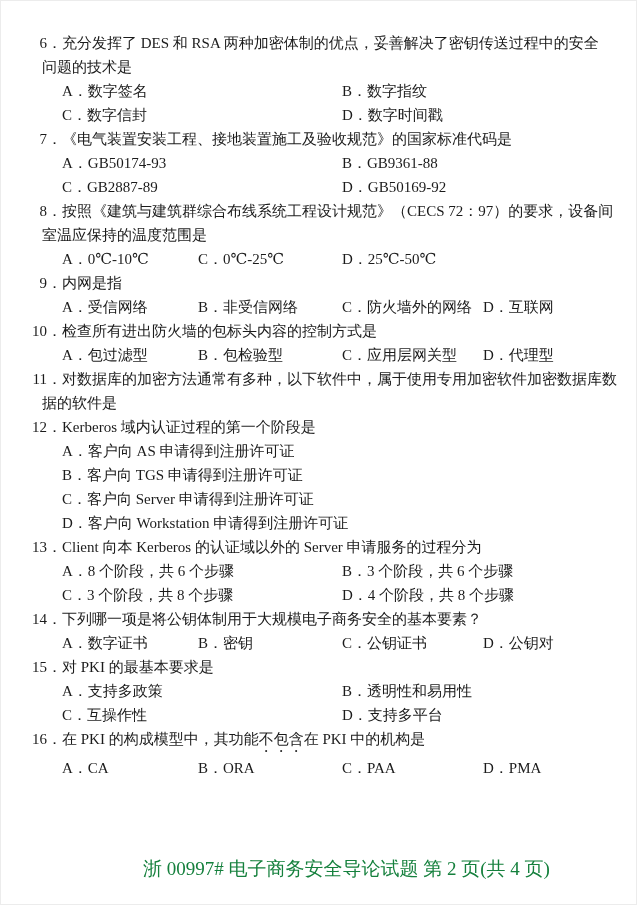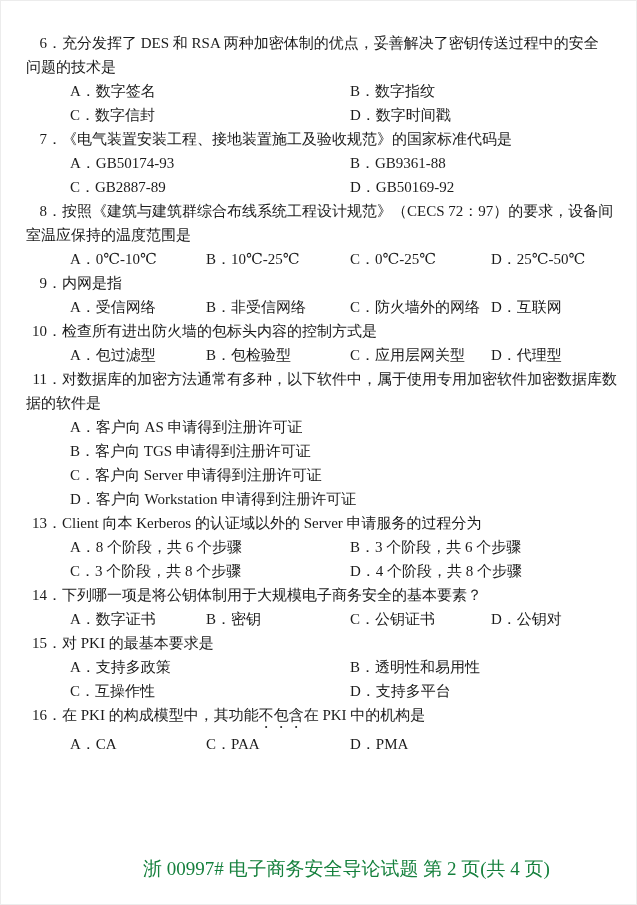--- a/index.html
+++ b/index.html
@@ -36,34 +36,34 @@
   .q-num {
     flex: 0 0 62px;
     text-align: right;
     white-space: pre;
   }
   .q-text {
     flex: 1 1 auto;
     white-space: nowrap;
   }
   .q-line.cont {
-    padding-left: 26px;
+    padding-left: 42px;
     white-space: nowrap;
   }
   .opts { padding-left: 62px; }
   .opts.grid2 {
     display: grid;
     grid-template-columns: 280px 1fr;
   }
   .opts.grid4 {
     display: grid;
     grid-template-columns: 136px 144px 141px 1fr;
   }
   .opts.list1 .opt { display: block; }
-  .opt { white-space: nowrap; margin-left: 8px; }
+  .opt { white-space: nowrap; }
   .opt-label { white-space: pre; }
   .emph {
     -webkit-text-emphasis: filled dot;
     -webkit-text-emphasis-position: under right;
     text-emphasis: filled dot;
     text-emphasis-position: under right;
   }
   .footer {
     position: absolute;
     top: 859px;
@@ -111,21 +111,20 @@
   </div>
 
   <div class="question">
     <div class="q-line q-first">
       <span class="q-num">8．</span>
       <span class="q-text">按照《建筑与建筑群综合布线系统工程设计规范》（CECS 72：97）的要求，设备间</span>
     </div>
     <div class="q-line cont">室温应保持的温度范围是</div>
         <div class="opts grid4">
           <div class="opt"><span class="opt-label">A．</span><span class="opt-text">0℃-10℃</span></div>
-          <div class="opt"><span class="opt-label">B．</span><span class="opt-text">10℃-25℃</span></div>
           <div class="opt"><span class="opt-label">C．</span><span class="opt-text">0℃-25℃</span></div>
           <div class="opt"><span class="opt-label">D．</span><span class="opt-text">25℃-50℃</span></div>
         </div>
   </div>
 
   <div class="question">
     <div class="q-line q-first">
       <span class="q-num">9．</span>
       <span class="q-text">内网是指</span>
     </div>
@@ -152,20 +151,24 @@
 
   <div class="question">
     <div class="q-line q-first">
       <span class="q-num">11．</span>
       <span class="q-text">对数据库的加密方法通常有多种，以下软件中，属于使用专用加密软件加密数据库数</span>
     </div>
     <div class="q-line cont">据的软件是</div>
   </div>
 
   <div class="question">
+    <div class="q-line q-first">
+      <span class="q-num">12．</span>
+      <span class="q-text">Kerberos 域内认证过程的第一个阶段是</span>
+    </div>
     <div class="opts list1">
           <div class="opt"><span class="opt-label">A．</span><span class="opt-text">客户向 AS 申请得到注册许可证</span></div>
           <div class="opt"><span class="opt-label">B．</span><span class="opt-text">客户向 TGS 申请得到注册许可证</span></div>
           <div class="opt"><span class="opt-label">C．</span><span class="opt-text">客户向 Server 申请得到注册许可证</span></div>
           <div class="opt"><span class="opt-label">D．</span><span class="opt-text">客户向 Workstation 申请得到注册许可证</span></div>
         </div>
   </div>
 
   <div class="question">
     <div class="q-line q-first">
@@ -206,20 +209,21 @@
         </div>
   </div>
 
   <div class="question">
     <div class="q-line q-first">
       <span class="q-num">16．</span>
       <span class="q-text">在 PKI 的构成模型中，其功能<span class="emph">不包含</span>在 PKI 中的机构是</span>
     </div>
     <div class="opts grid4">
           <div class="opt"><span class="opt-label">A．</span><span class="opt-text">CA</span></div>
+          <div class="opt"><span class="opt-label">B．</span><span class="opt-text">ORA</span></div>
           <div class="opt"><span class="opt-label">C．</span><span class="opt-text">PAA</span></div>
           <div class="opt"><span class="opt-label">D．</span><span class="opt-text">PMA</span></div>
         </div>
   </div>
 </div>
 </div>
 
 <div class="footer">浙 00997# 电子商务安全导论试题 第 2 页(共 4 页)</div>
 
 </body></html>

